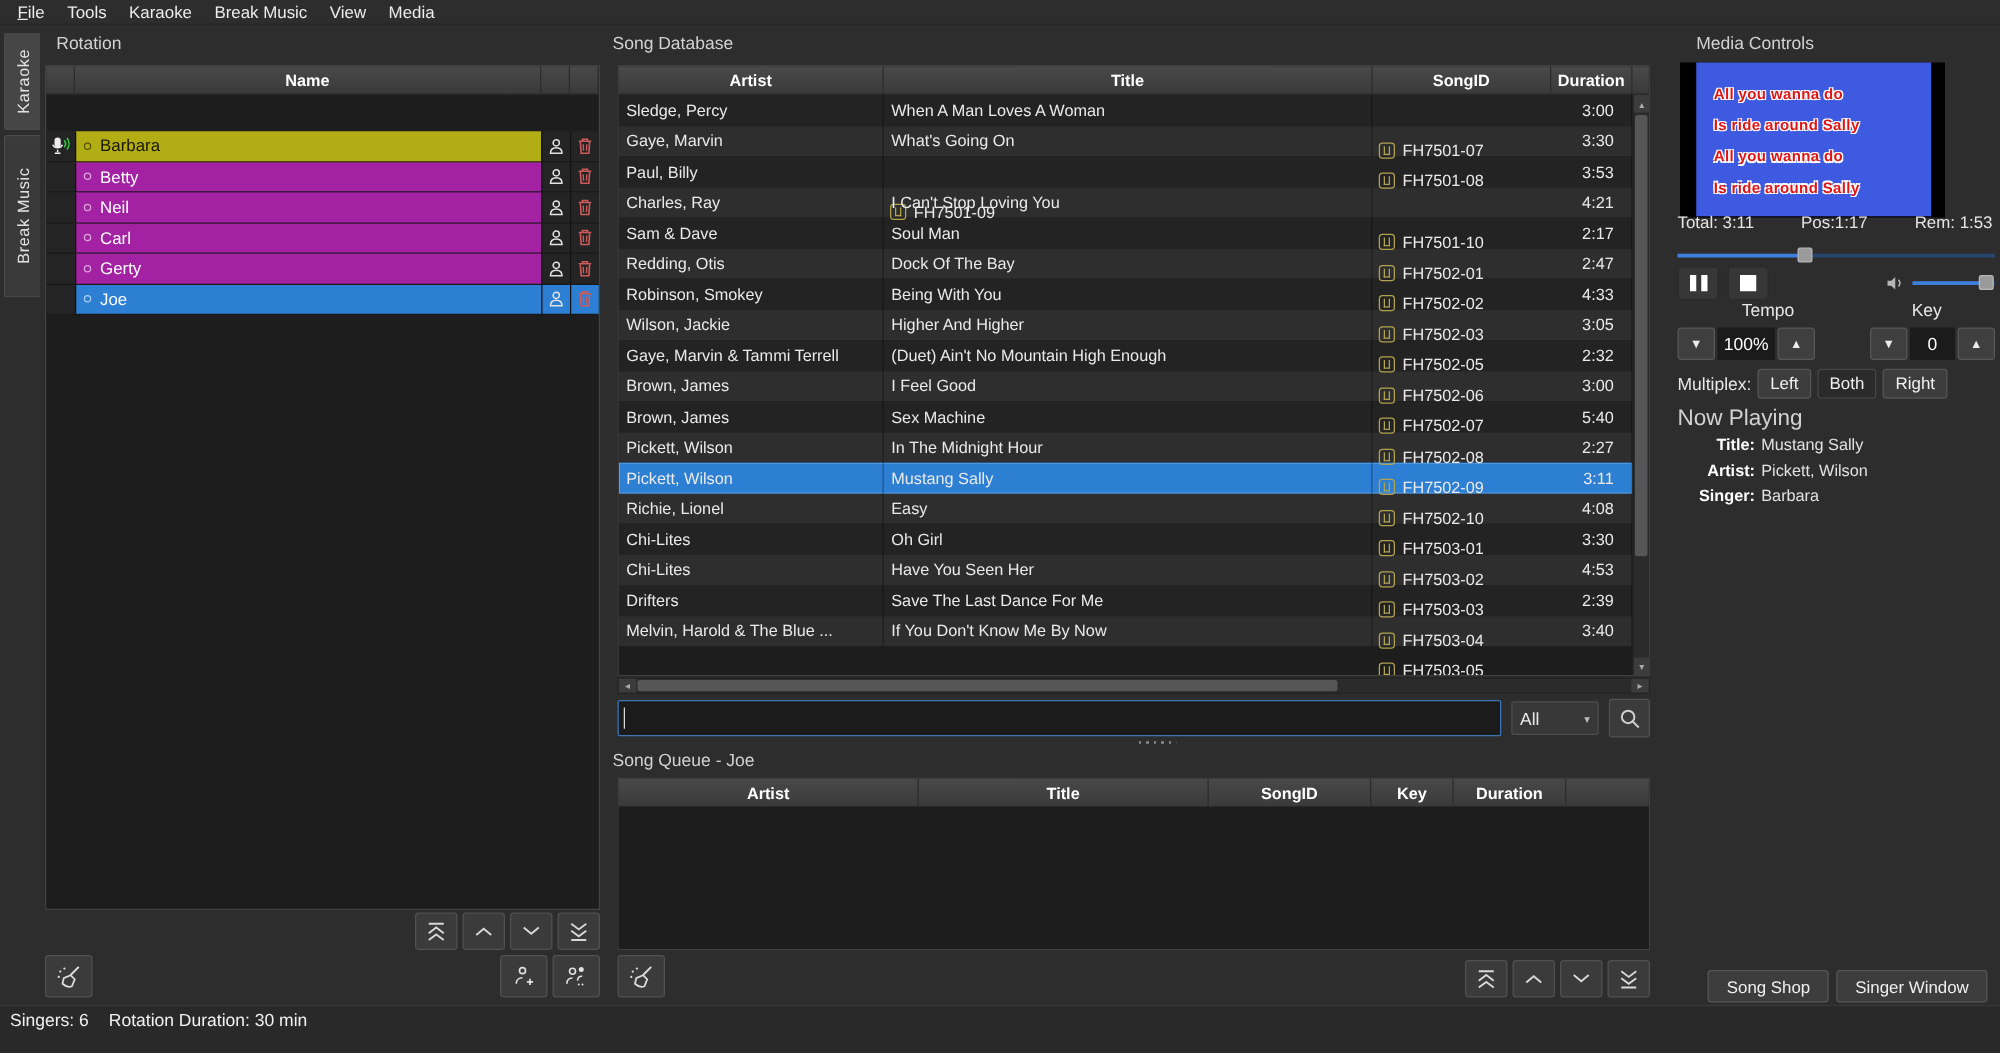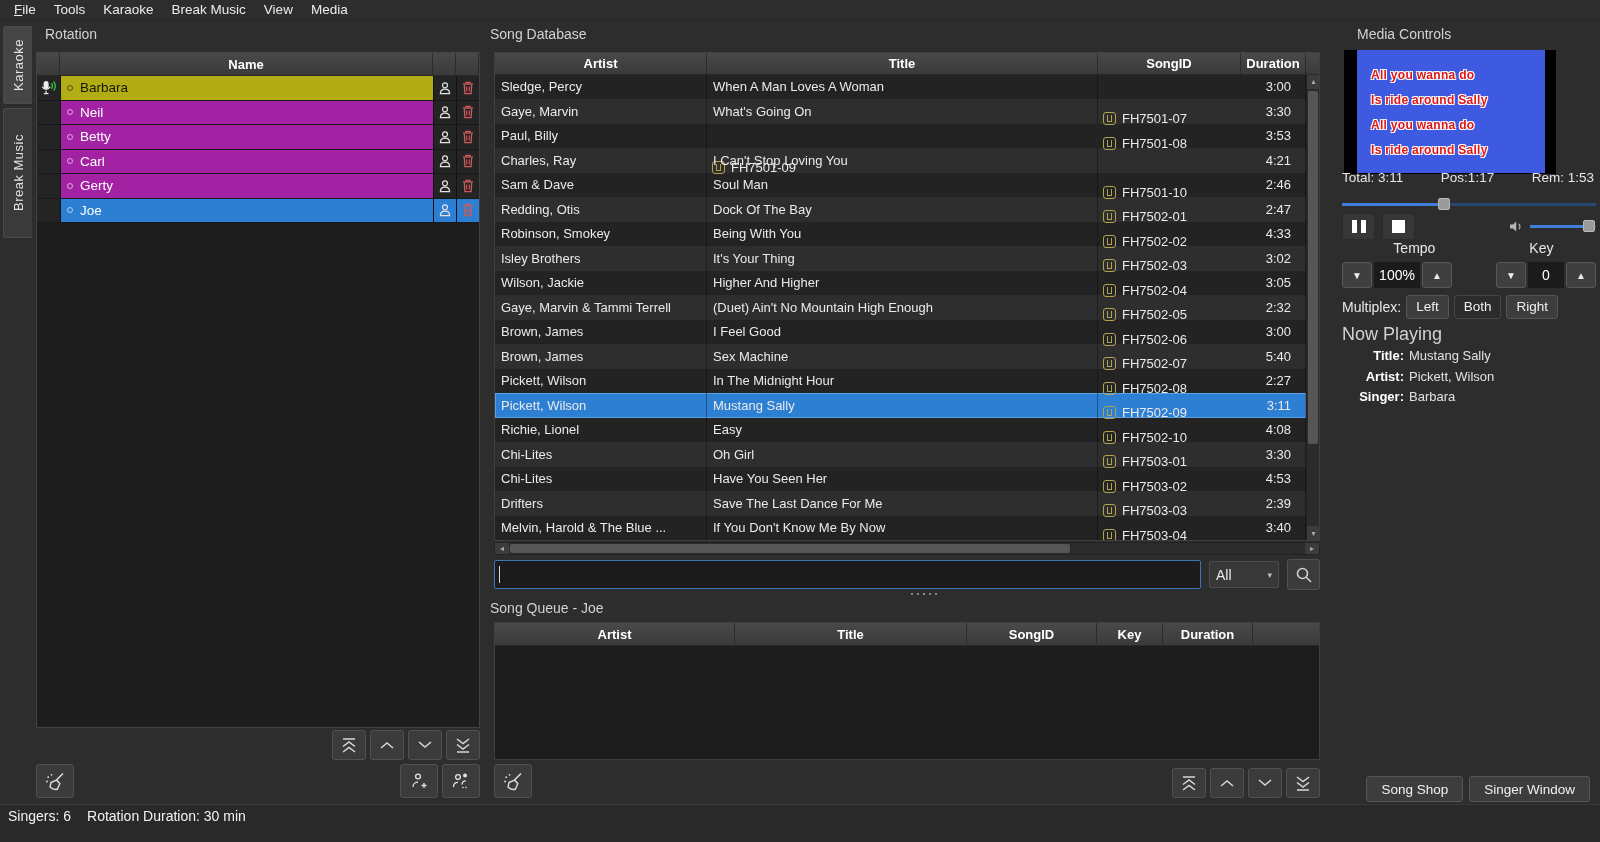--- a/index.html
+++ b/index.html
@@ -38,21 +38,21 @@
     border-radius:3px; display:flex; align-items:center; justify-content:center; }
   .tool-btn { width:38px; height:34px; background:#3b3b3b; border:1px solid #515151;
     border-radius:3px; display:flex; align-items:center; justify-content:center; }
   .pushbtn { background:#3d3d3d; border:1px solid #565656; border-radius:3px;
     color:#f0f0f0; display:flex; align-items:center; justify-content:center; font-size:13.5px; }
 
   
   .rotation-panel { position:absolute; left:36px; top:0; width:446px; bottom:0; }
   .rotation-panel .panel-label { left:9px; }
   .rot-table { position:absolute; top:32px; left:0; right:2px; bottom:76px;
-    background:#1d1d1d; border:1px solid #424242; display:flex; flex-direction:column; }
+    background:#1d1d1d; border:1px solid #424242; display:flex; flex-direction:column;gap:29px; }
   .rh-mic { width:23px; } .rh-name { flex:1; } .rh-icon { width:23px; }
   .rot-row { display:flex; height:24.5px; flex:none; font-size:13.5px; }
   .rot-cell-mic { width:23px; background:#242424; display:flex; align-items:center;
      justify-content:center; border-bottom:1px solid #191919; }
   .rot-cell-name { flex:1; display:flex; align-items:center; gap:7px; padding-left:6px;
      border-left:1px solid #121212; border-bottom:1px solid #191919; }
   .rot-cell-icon { width:23px; background:#242424; display:flex; align-items:center;
      justify-content:center; border-left:1px solid #121212; border-bottom:1px solid #191919; }
   .ring { width:6px; height:6px; border-radius:50%; border:1.5px solid rgba(0,0,0,.5); flex:none; }
   .row-yellow .rot-cell-name { background:#b3ad15; color:#171700; }
@@ -253,21 +253,21 @@
                 <path d="M3.2 6.8a4.3 4.3 0 0 0 7.8 0" stroke="#ececec" stroke-width="1.2" fill="none"></path>
                 <line x1="7.1" y1="10.8" x2="7.1" y2="13" stroke="#ececec" stroke-width="1.2"></line>
                 <line x1="4.8" y1="13.6" x2="9.4" y2="13.6" stroke="#ececec" stroke-width="1.2"></line>
                 <path d="M12.4 3.2a4.5 4.5 0 0 1 0 5.6" stroke="#2ecc40" stroke-width="1.3" fill="none"></path>
                 <path d="M14.6 1.4a7.5 7.5 0 0 1 0 9.2" stroke="#2ecc40" stroke-width="1.3" fill="none"></path>
               </svg>
             </span>
           </div>
           <div class="rot-cell-name">
             <span class="ring"></span>
-            <span>Neil</span>
+            <span>Betty</span>
           </div>
           <div class="rot-cell-icon">
             <svg width="14" height="14" viewBox="0 0 14 14">
               <circle cx="7" cy="4.3" r="2.5" stroke="#e2e2e2" stroke-width="1.2" fill="none"></circle>
               <path d="M2.4 12.6c0-2.9 2.1-4.4 4.6-4.4s4.6 1.5 4.6 4.4z" stroke="#e2e2e2" stroke-width="1.2" fill="none"></path>
             </svg>
           </div>
           <div class="rot-cell-icon">
             <svg width="12" height="14" viewBox="0 0 12 14">
               <path d="M1 3h10" stroke="#cd5b5b" stroke-width="1.3"></path>
@@ -286,21 +286,21 @@
                 <path d="M3.2 6.8a4.3 4.3 0 0 0 7.8 0" stroke="#ececec" stroke-width="1.2" fill="none"></path>
                 <line x1="7.1" y1="10.8" x2="7.1" y2="13" stroke="#ececec" stroke-width="1.2"></line>
                 <line x1="4.8" y1="13.6" x2="9.4" y2="13.6" stroke="#ececec" stroke-width="1.2"></line>
                 <path d="M12.4 3.2a4.5 4.5 0 0 1 0 5.6" stroke="#2ecc40" stroke-width="1.3" fill="none"></path>
                 <path d="M14.6 1.4a7.5 7.5 0 0 1 0 9.2" stroke="#2ecc40" stroke-width="1.3" fill="none"></path>
               </svg>
             </span>
           </div>
           <div class="rot-cell-name">
             <span class="ring"></span>
-            <span>Betty</span>
+            <span>Neil</span>
           </div>
           <div class="rot-cell-icon">
             <svg width="14" height="14" viewBox="0 0 14 14">
               <circle cx="7" cy="4.3" r="2.5" stroke="#e2e2e2" stroke-width="1.2" fill="none"></circle>
               <path d="M2.4 12.6c0-2.9 2.1-4.4 4.6-4.4s4.6 1.5 4.6 4.4z" stroke="#e2e2e2" stroke-width="1.2" fill="none"></path>
             </svg>
           </div>
           <div class="rot-cell-icon">
             <svg width="12" height="14" viewBox="0 0 12 14">
               <path d="M1 3h10" stroke="#cd5b5b" stroke-width="1.3"></path>
@@ -524,21 +524,21 @@
           </div>
             <div class="song-row">
             <div class="c-artist">Sam &amp; Dave</div>
             <div class="c-title">Soul Man</div>
             <div class="c-songid">
               <span class="mpx">
                   <i></i>
                 </span>
               <span>FH7502-01</span>
             </div>
-            <div class="c-dur">2:46</div>
+            <div class="c-dur">2:17</div>
           </div>
             <div class="song-row">
             <div class="c-artist">Redding, Otis</div>
             <div class="c-title">Dock Of The Bay</div>
             <div class="c-songid">
               <span class="mpx">
                   <i></i>
                 </span>
               <span>FH7502-02</span>
             </div>
@@ -547,31 +547,20 @@
             <div class="song-row">
             <div class="c-artist">Robinson, Smokey</div>
             <div class="c-title">Being With You</div>
             <div class="c-songid">
               <span class="mpx">
                   <i></i>
                 </span>
               <span>FH7502-03</span>
             </div>
             <div class="c-dur">4:33</div>
-          </div>
-            <div class="song-row">
-            <div class="c-artist">Isley Brothers</div>
-            <div class="c-title">It's Your Thing</div>
-            <div class="c-songid">
-              <span class="mpx">
-                  <i></i>
-                </span>
-              <span>FH7502-04</span>
-            </div>
-            <div class="c-dur">3:02</div>
           </div>
             <div class="song-row">
             <div class="c-artist">Wilson, Jackie</div>
             <div class="c-title">Higher And Higher</div>
             <div class="c-songid">
               <span class="mpx">
                   <i></i>
                 </span>
               <span>FH7502-05</span>
             </div>

